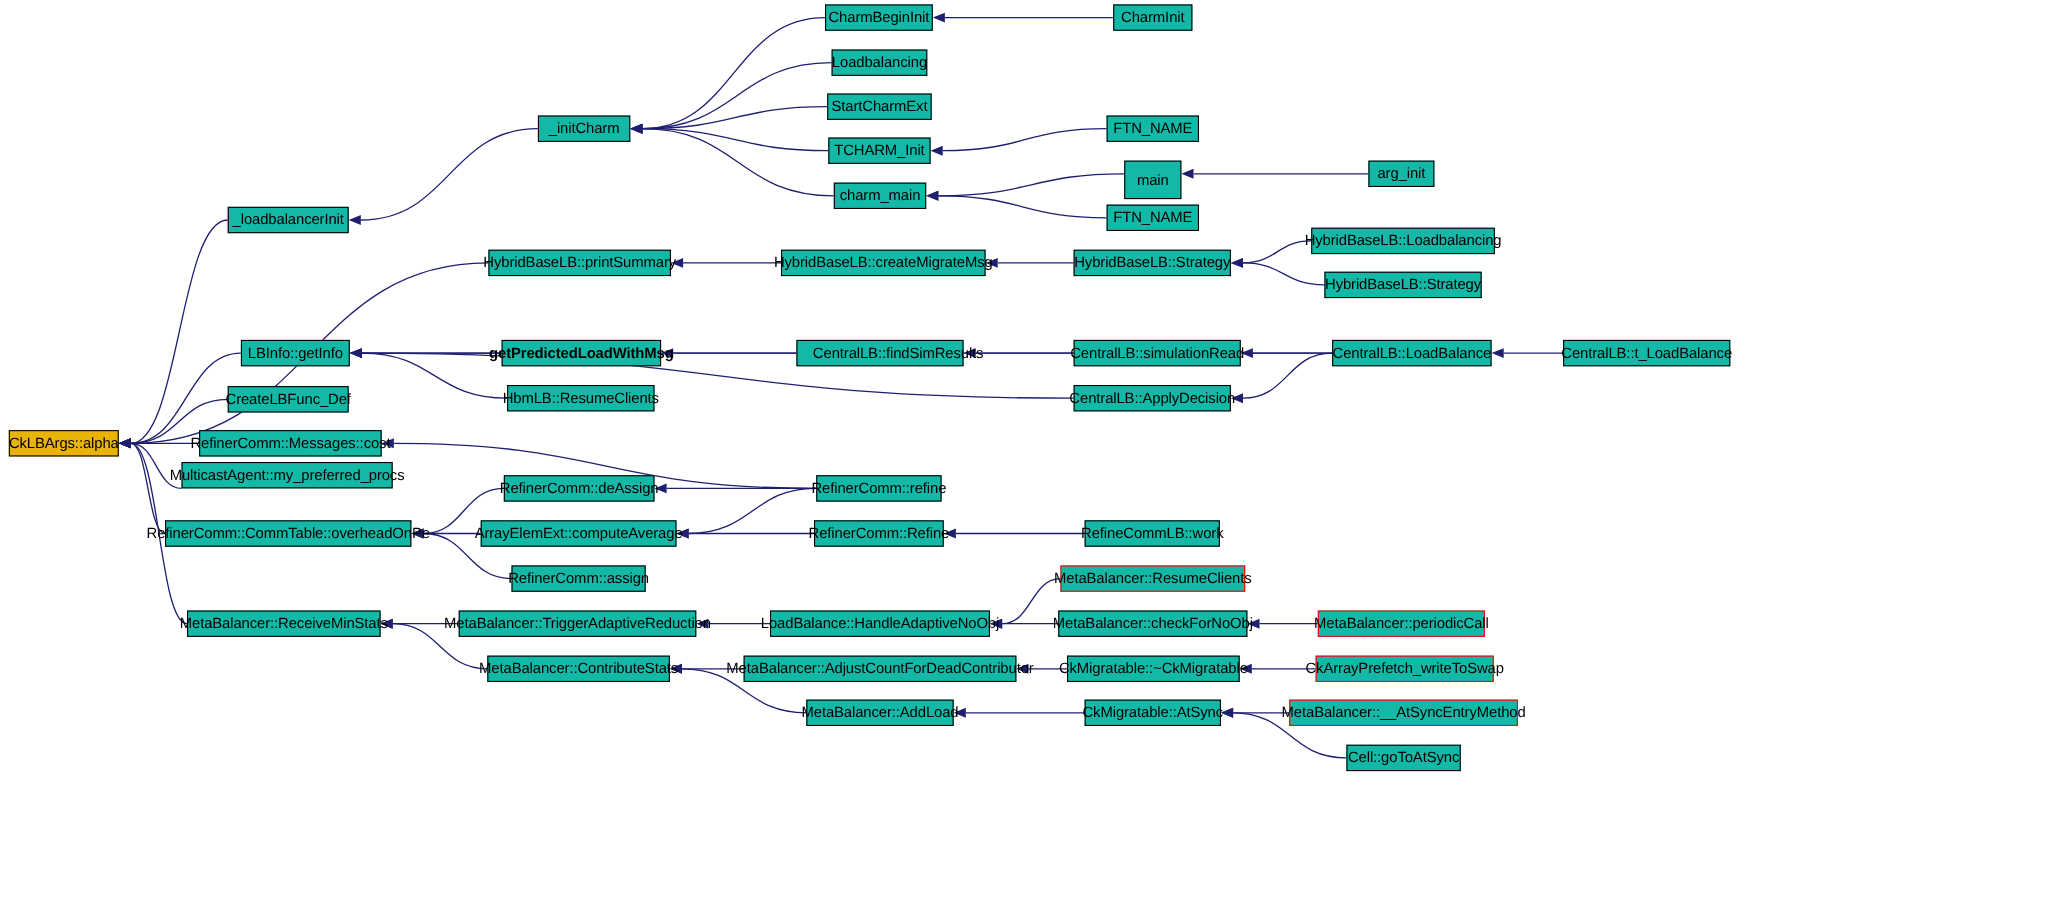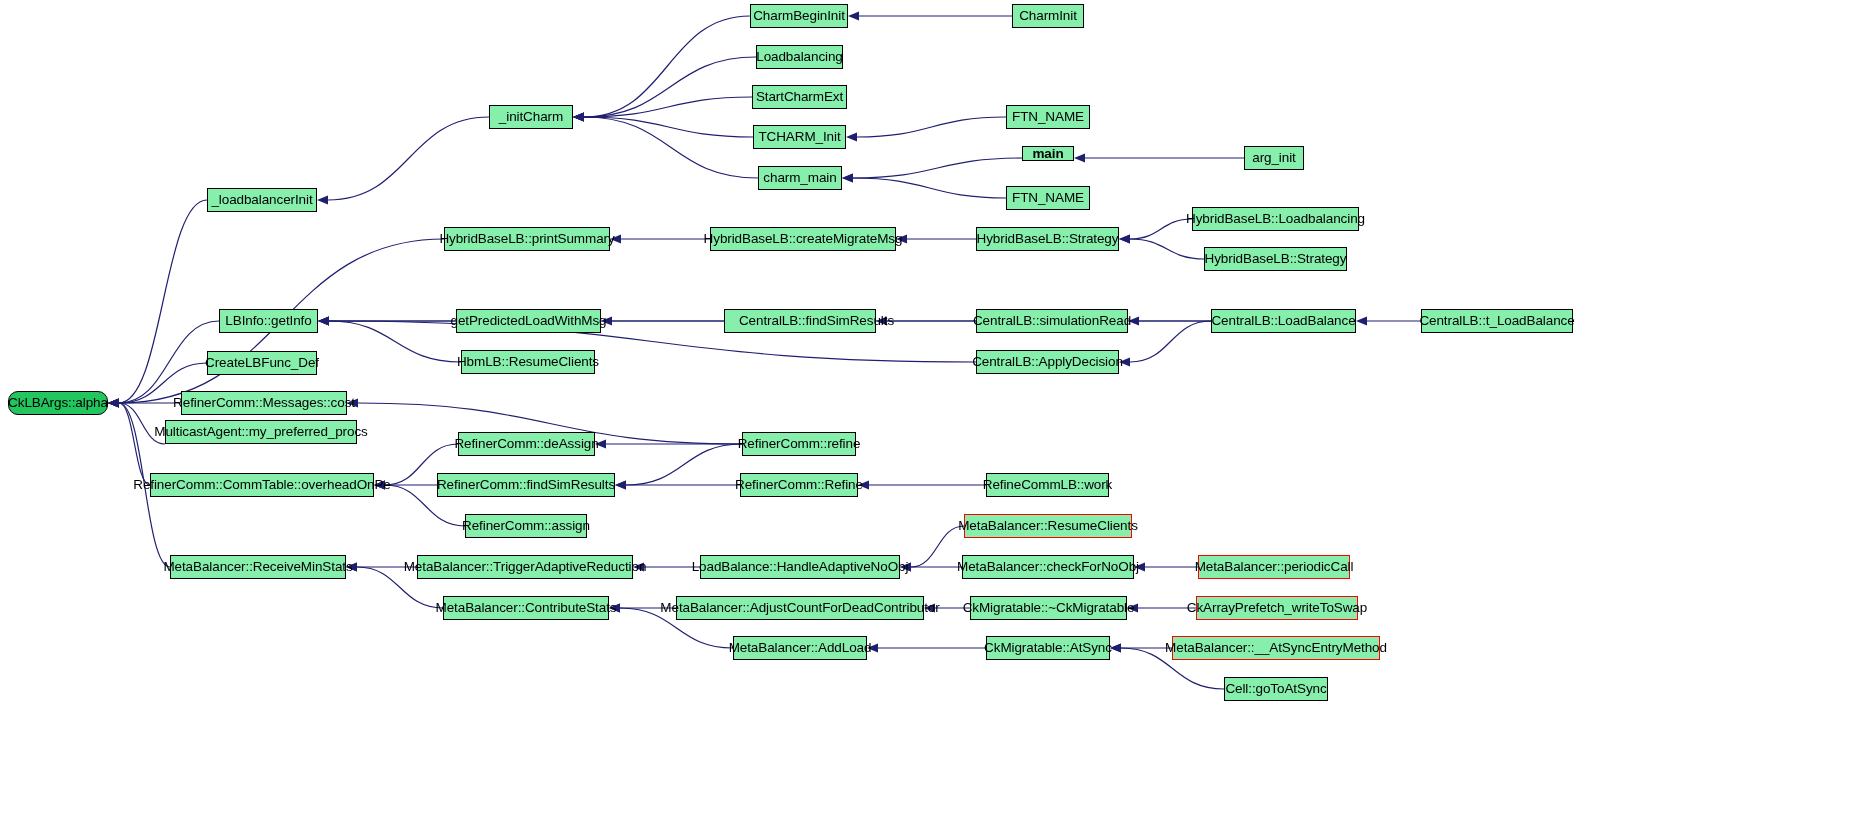--- a/index.html
+++ b/index.html
@@ -22,35 +22,34 @@
     left: 0;
     top: 0;
     width: 1859px;
     height: 832px;
     pointer-events: none;
   }
   .node {
     position: absolute;
     box-sizing: border-box;
     border: 1px solid #000000;
-    background: #86efac;
+    background: #14b8a6;
     color: #000000;
     font-size: 13.5px;
     line-height: 1;
     display: flex;
     align-items: center;
     justify-content: center;
     white-space: nowrap;
     letter-spacing: -0.1px;
     z-index: 5;
   }
   .node.root {
-    background: #22c55e;
+    background: #eab308;
     border-color: #000000;
-    border-radius: 10px;
   }
   .node.warn {
     border-color: #ff0000;
   }
 </style>
 </head>
 <body>
 
 <div id="graph">
   <svg id="edges" viewBox="0 0 1859 832" preserveAspectRatio="none">
@@ -185,21 +184,21 @@
       </div>
       <div class="node" style="left: 753px; top: 125px; width: 93px; height: 24px;">
         <span>TCHARM_Init</span>
       </div>
       <div class="node" style="left: 1006px; top: 105px; width: 84px; height: 24px;">
         <span>FTN_NAME</span>
       </div>
       <div class="node" style="left: 758px; top: 166px; width: 84px; height: 24px;">
         <span>charm_main</span>
       </div>
-      <div class="node" style="left: 1022px; top: 146px; width: 52px; height: 15px; font-weight: bold;">
+      <div class="node" style="left: 1022px; top: 146px; width: 52px; height: 35px;">
         <span>main</span>
       </div>
       <div class="node" style="left: 1244px; top: 146px; width: 60px; height: 24px;">
         <span>arg_init</span>
       </div>
       <div class="node" style="left: 1006px; top: 186px; width: 84px; height: 24px;">
         <span>FTN_NAME</span>
       </div>
       <div class="node" style="left: 444px; top: 227px; width: 166px; height: 24px;">
         <span>HybridBaseLB::printSummary</span>
@@ -212,21 +211,21 @@
       </div>
       <div class="node" style="left: 1192px; top: 207px; width: 167px; height: 24px;">
         <span>HybridBaseLB::Loadbalancing</span>
       </div>
       <div class="node" style="left: 1204px; top: 247px; width: 143px; height: 24px;">
         <span>HybridBaseLB::Strategy</span>
       </div>
       <div class="node" style="left: 219px; top: 309px; width: 99px; height: 24px;">
         <span>LBInfo::getInfo</span>
       </div>
-      <div class="node" style="left: 456px; top: 309px; width: 145px; height: 24px;">
+      <div class="node" style="left: 456px; top: 309px; width: 145px; height: 24px; font-weight: bold;">
         <span>getPredictedLoadWithMsg</span>
       </div>
       <div class="node" style="left: 724px; top: 309px; width: 152px; height: 24px; padding-left: 33px;">
         <span>CentralLB::findSimResults</span>
       </div>
       <div class="node" style="left: 976px; top: 309px; width: 152px; height: 24px;">
         <span>CentralLB::simulationRead</span>
       </div>
       <div class="node" style="left: 1211px; top: 309px; width: 145px; height: 24px;">
         <span>CentralLB::LoadBalance</span>
@@ -252,21 +251,21 @@
       <div class="node" style="left: 458px; top: 432px; width: 137px; height: 24px;">
         <span>RefinerComm::deAssign</span>
       </div>
       <div class="node" style="left: 742px; top: 432px; width: 114px; height: 24px;">
         <span>RefinerComm::refine</span>
       </div>
       <div class="node" style="left: 150px; top: 473px; width: 224px; height: 24px;">
         <span>RefinerComm::CommTable::overheadOnPe</span>
       </div>
       <div class="node" style="left: 437px; top: 473px; width: 178px; height: 24px;">
-        <span>RefinerComm::findSimResults</span>
+        <span>ArrayElemExt::computeAverage</span>
       </div>
       <div class="node" style="left: 740px; top: 473px; width: 118px; height: 24px;">
         <span>RefinerComm::Refine</span>
       </div>
       <div class="node" style="left: 986px; top: 473px; width: 123px; height: 24px;">
         <span>RefineCommLB::work</span>
       </div>
       <div class="node" style="left: 465px; top: 514px; width: 122px; height: 24px;">
         <span>RefinerComm::assign</span>
       </div>

